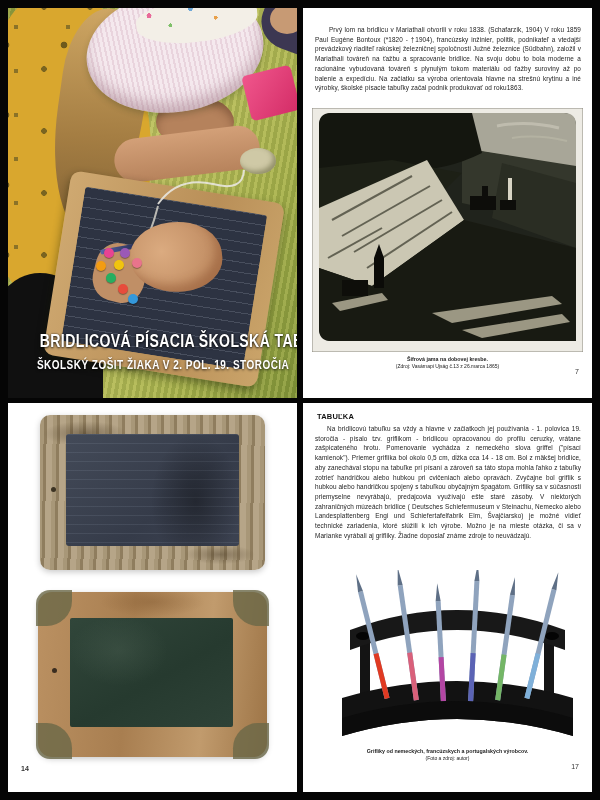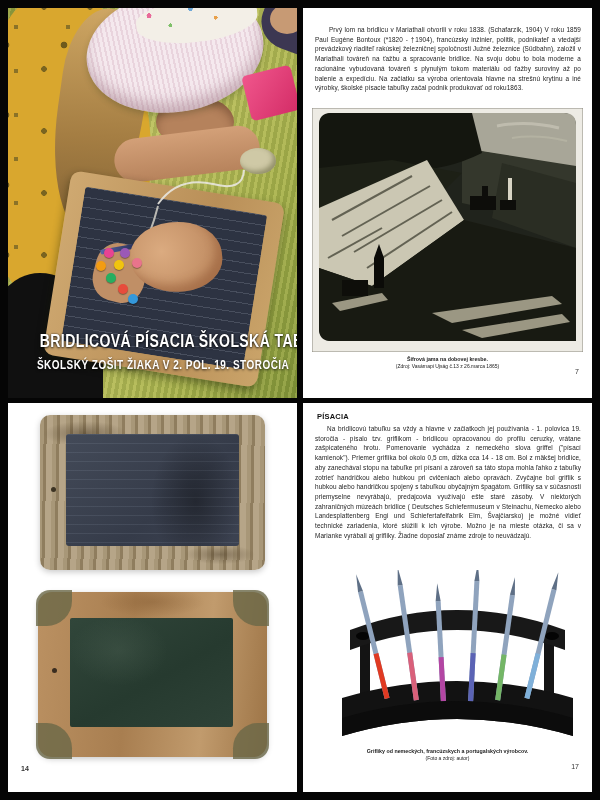--- a/index.html
+++ b/index.html
@@ -217,21 +217,21 @@
       <div class="corner tr"></div>
       <div class="corner bl"></div>
       <div class="corner br"></div>
       <div class="slate"></div>
       <div class="tablet-hole" style="left:14px;top:76px;background:#3a2d20"></div>
     </div>
     <div class="pagenum" style="left:13px;top:362px;font-weight:bold">14</div>
   </div>
 
   <div class="page" id="page-17">
-    <div class="heading" style="top:9px">PÍSACIA</div>
+    <div class="heading" style="top:9px">TABUĽKA</div>
     <div class="body-text indent12" style="top:21px">Na bridlicovú tabuľku sa vždy a hlavne v začiatkoch jej používania - 1. polovica 19. storočia - písalo tzv. griflikom - bridlicou opracovanou do profilu ceruzky, vrátane zašpicateného hrotu. Pomenovanie vychádza z nemeckého slova griffel ("písací kamienok"). Priemer griflika bol okolo 0,5 cm, dĺžka cca 14 - 18 cm. Bol z mäkšej bridlice, aby zanechával stopu na tabuľke pri písaní a zároveň sa táto stopa mohla ľahko z tabuľky zotrieť handričkou alebo hubkou pri cvičeniach alebo opravách. Zvyčajne bol griflik s hubkou alebo handričkou spojený s tabuľkou obyčajným špagátom. Grifliky sa v súčasnosti priemyselne nevyrábajú, predajcovia využívajú ešte staré zásoby. V niektorých zahraničných múzeách bridlice ( Deutsches Schiefermuseum v Steinachu, Nemecko alebo Landesplattenberg Engi und Schiefertafelfabrik Elm, Švajčiarsko) je možné  vidieť technické zariadenia, ktoré slúžili k ich výrobe.  Možno je na mieste otázka, či sa v Marianke vyrábali aj grifliky. Žiadne doposiaľ známe zdroje to neuvádzajú.</div>
 
     <svg class="pencils" viewBox="0 0 255 175">
 
       <rect x="30" y="68" width="10" height="70" rx="3" fill="#141414"></rect>
       <rect x="214" y="68" width="10" height="70" rx="3" fill="#141414"></rect>
 
       <path d="M12,128 Q127,94 243,128 L243,166 Q127,132 12,166 Z" fill="#121212"></path>
 
       <path d="M20,80 Q127,40 235,80 L235,60 Q127,20 20,60 Z" fill="#181818"></path>

